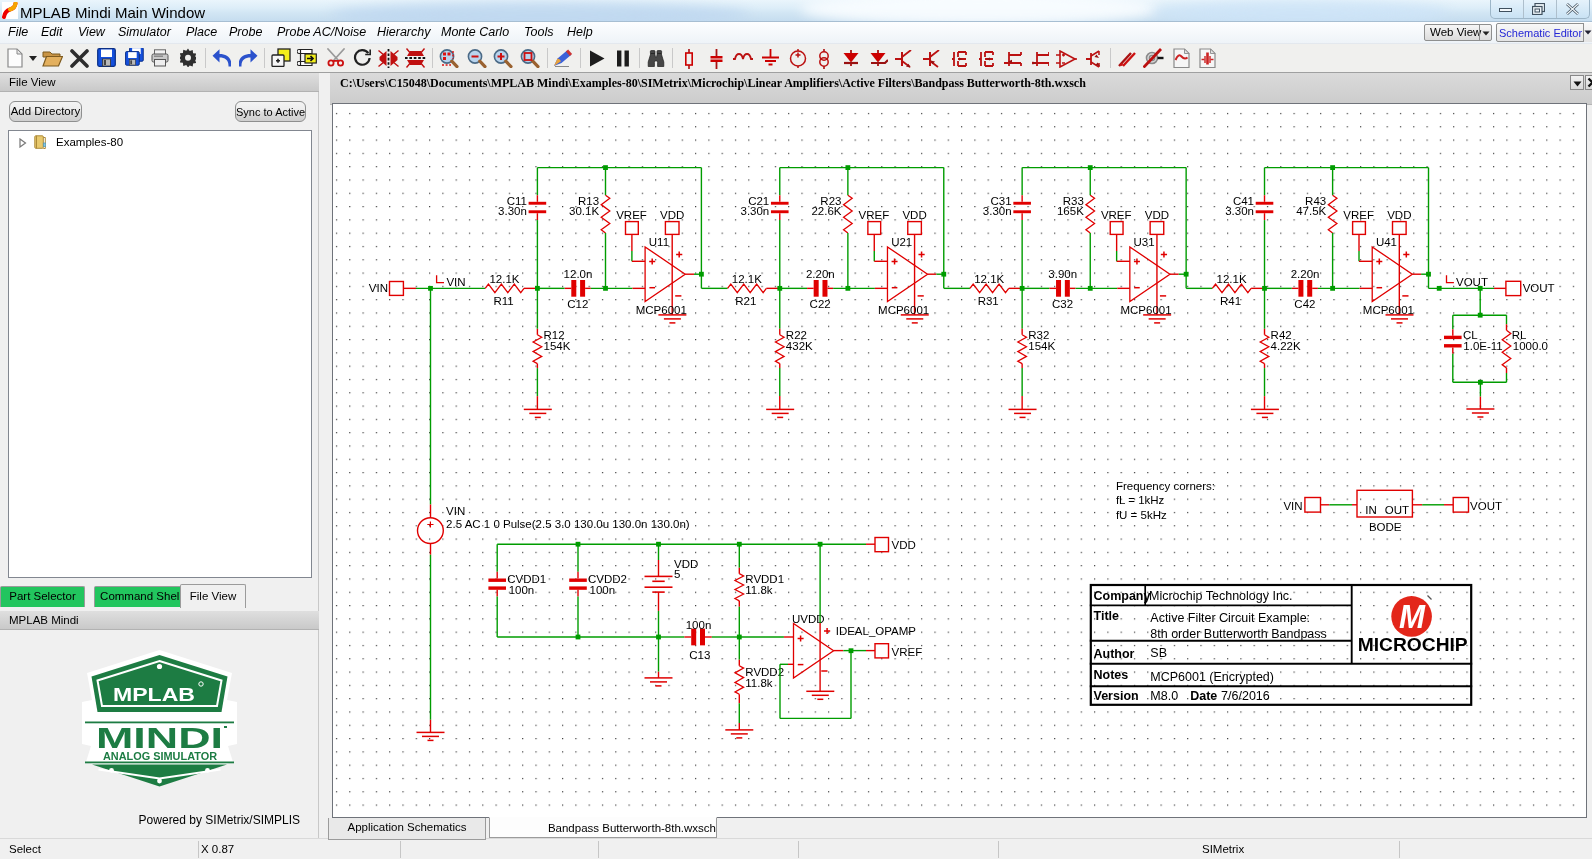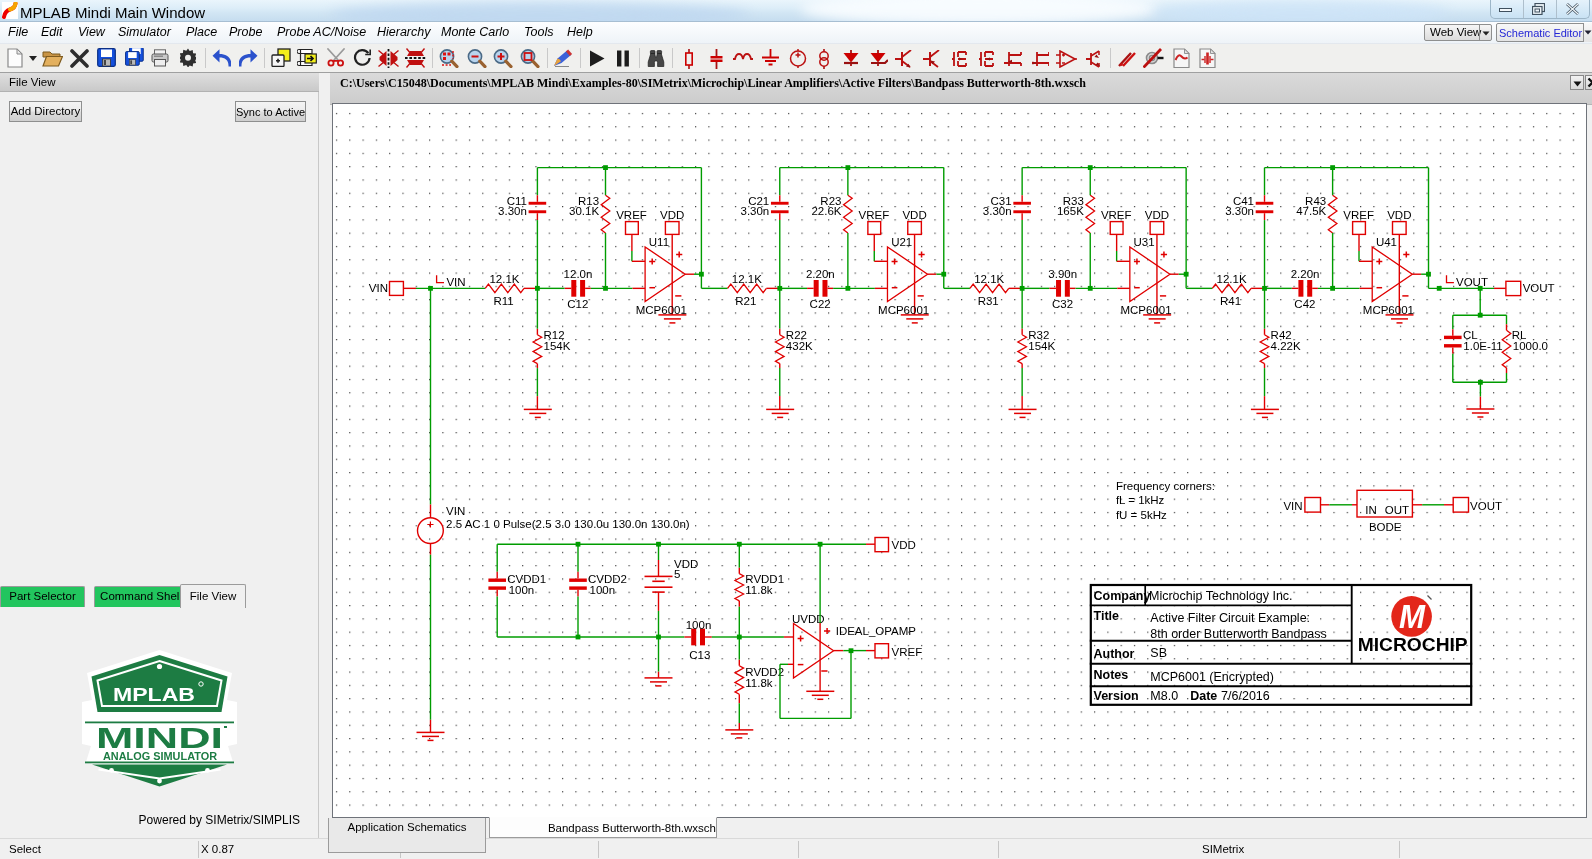--- a/index.html
+++ b/index.html
@@ -10,35 +10,35 @@
 #winbtns{right:2px;top:0px;width:100px;height:19px;background:linear-gradient(180deg,#e5f2fb,#c9e2f4);border:1px solid #9db6c8;border-top:none;border-radius:0 0 5px 5px;display:flex;}
 #winbtns div{flex:1;border-right:1px solid #aebfcc;position:relative;}
 #winbtns div:last-child{border-right:none;}
 #menubar{left:0;top:22px;width:1592px;height:22px;background:linear-gradient(180deg,#fdfeff,#eef3f8);border-bottom:1px solid #e3e8ee;}
 .menuitem{position:absolute;top:3px;font-size:12.5px;color:#000;font-style:italic;}
 #toolbar{left:0;top:44px;width:1592px;height:29px;background:#f0f0ee;border-bottom:1px solid #9fa0a0;}
 .tsep{position:absolute;top:4px;width:1px;height:20px;background:#c9c9c9;}
 .ticon{position:absolute;}
 #leftpanel{left:0;top:73px;width:319px;height:765px;background:#f0f0f0;border-right:1px solid #c8c8c8;}
 .panelhdr{position:absolute;left:0;width:319px;height:19px;background:linear-gradient(180deg,#dfdfdf,#c9c9c9);border-bottom:1px solid #b2b2b2;font-size:11.5px;color:#000;padding:3px 0 0 9px;}
-.btn7{position:absolute;background:linear-gradient(180deg,#f4f4f4 0%,#ececec 45%,#dcdcdc 55%,#cfcfcf 100%);border:1px solid #8e8f8f;border-radius:0;font-size:11.5px;text-align:center;color:#000;}
+.btn7{position:absolute;background:linear-gradient(180deg,#f4f4f4 0%,#ececec 45%,#dcdcdc 55%,#cfcfcf 100%);border:1px solid #8e8f8f;border-radius:6px;font-size:11.5px;text-align:center;color:#000;}
 #treebox{left:8px;top:57px;width:304px;height:448px;background:#fff;border:1px solid #828790;}
 #tabrow{left:0px;top:510px;width:319px;height:24px;}
 .ltab{position:absolute;top:3px;height:21px;background:#22c55e;border:1px solid #9b9b9b;border-bottom:none;font-size:11.5px;text-align:center;padding-top:3px;border-radius:2px 2px 0 0;}
 .ltab.active{background:#f0f0f0;top:1px;height:24px;padding-top:5px;}
 #mindihdr{top:538px;}
 #poweredby{left:0;top:740px;width:300px;text-align:right;font-size:12px;color:#000;}
 #statusbar{left:0;top:838px;width:1592px;height:21px;background:#f0f0f0;border-top:1px solid #d9d9d9;font-size:11.5px;padding-left:26px;}
 .ssep{position:absolute;top:2px;width:1px;height:17px;background:#c6c6c6;}
 .sitem{position:absolute;top:4px;color:#000;}
 #pathbar{left:330px;top:73px;width:1270px;height:32px;background:linear-gradient(180deg,#dadada,#cccccc);border-bottom:1px solid #b5b5b5;font-family:Liberation Serif, serif;}
 #pathtext{position:absolute;left:10px;top:3px;font-size:12px;font-weight:bold;color:#000;white-space:nowrap;}
 #canvasborder{left:332px;top:103px;width:1255px;height:715px;border:1px solid #6f737a;background:#fff;}
 #bottabs{left:322px;top:818px;width:1270px;height:20px;background:#f0f0f0;}
-.btab{position:absolute;top:0px;height:35px;font-size:11.5px;text-align:center;border:1px solid #9b9b9b;border-top:none;background:#e9e9e9;padding-top:3px;}
+.btab{position:absolute;top:0px;height:22px;font-size:11.5px;text-align:center;border:1px solid #9b9b9b;border-top:none;background:#e9e9e9;padding-top:3px;}
 .btab.active{background:#fdfdfd;border-top:1px solid #fdfdfd;margin-top:-1px;height:21px;padding-top:4px;text-align:right;}
 </style></head><body>
 <div id="titlebar" class="abs">
 <div class="glow" style="left:330px;top:2px;width:420px;height:26px;background:rgba(190,215,240,0.85);"></div>
 <div class="glow" style="left:800px;top:-8px;width:360px;height:34px;background:rgba(250,253,255,0.9);"></div>
 <div class="glow" style="left:1150px;top:0px;width:300px;height:26px;background:rgba(205,228,248,0.8);"></div>
 <svg class="abs ticon" style="left:2px;top:2px" width="16" height="17" viewBox="0 0 16 17">
       <rect width="16" height="17" fill="#fff"></rect>
       <path d="M2 15 q1-6 6-7.5 q5-1.5 5.5-6" fill="none" stroke="#ee0000" stroke-width="4" stroke-linecap="round"></path>
       <path d="M8 7.5 q5-1.5 5.5-6" fill="none" stroke="#f5a500" stroke-width="4" stroke-linecap="round"></path>
@@ -325,25 +325,37 @@
       <path d="M11.5 1 l4.5 4.5 h-4.5z" fill="#e2e2e2" stroke="#8a8a8a" stroke-width="0.9"></path>
       <path d="M2.5 11.5 h3 M11.5 11.5 h3" stroke="#cc2222" stroke-width="1.6"></path>
       <path d="M8.5 4.5 v12" stroke="#cc2222" stroke-width="2.6"></path>
       <path d="M6 8 v7 M11 8 v7" stroke="#cc2222" stroke-width="1.4"></path>
     </svg>
 </div>
 <div id="leftpanel" class="abs">
 <div class="panelhdr" style="top:0px">File View</div>
 <div class="btn7" style="left:9px;top:28px;width:73px;height:21px;padding-top:3px;">Add Directory</div>
 <div class="btn7" style="left:235px;top:28px;width:71px;height:21px;padding-top:4px;font-size:11px;white-space:nowrap;">Sync to Active</div>
+<div id="treebox" class="abs">
+<svg class="abs ticon" style="left:10px;top:7px" width="8" height="10" viewBox="0 0 8 10">
+        <path d="M1 1 L6.5 5 L1 9 z" fill="none" stroke="#777" stroke-width="1.2"></path>
+      </svg>
+<svg class="abs ticon" style="left:25px;top:4px" width="12" height="14" viewBox="0 0 12 14">
+        <rect x="0.8" y="0.8" width="8.5" height="12.5" rx="1" fill="#e8c96d" stroke="#ad8b3a"></rect>
+        <path d="M2.5 0.8 v12.5 M9.3 2.5 h2 v11 h-2" fill="none" stroke="#ad8b3a"></path>
+        <rect x="9.3" y="8" width="2.5" height="3.5" fill="#7ec8e8" stroke="#5592ad" stroke-width="0.7"></rect>
+      </svg>
+<span class="abs" style="left:47px;top:5px;font-size:11.5px;">Examples-80</span>
+</div>
 <div id="tabrow" class="abs">
 <div class="ltab" style="left:0px;width:85px;">Part Selector</div>
 <div class="ltab" style="left:86px;width:94px;margin-left:8px;">Command Shell</div>
 <div class="ltab active" style="left:180px;width:66px;">File View</div>
 </div>
+<div class="panelhdr" id="mindihdr">MPLAB Mindi</div>
 <div id="poweredby" class="abs">Powered by SIMetrix/SIMPLIS</div>
 </div>
 <svg class="abs" style="left:0;top:0" width="319" height="859" viewBox="0 0 319 859">
     <path d="M159.5 650 L232 673 L227 700 L237 702 L237 744 L228 746 L233 762 L159.5 786 L86 762 L91 746 L82 744 L82 702 L92 700 L87 673 Z" fill="#fff"></path>
     <path d="M159.5 655 L227.5 676.5 L221.5 712 L97.5 712 L91.5 676.5 Z" fill="#1d7c43"></path>
     <path d="M159.5 661 L221.5 680.5 L217 706 L102 706 L97.5 680.5 Z" fill="none" stroke="#fff" stroke-width="2"></path>
     <text x="113" y="701" font-family="Liberation Sans,sans-serif" font-weight="bold" font-size="18" fill="#fff" textLength="82" lengthAdjust="spacingAndGlyphs">MPLAB</text>
     <circle cx="201" cy="684" r="2.2" fill="none" stroke="#fff" stroke-width="1" transform="translate(0,0)"></circle>
     <circle cx="159.5" cy="666.5" r="2.6" fill="#fff"></circle>
     <rect x="85" y="721.5" width="149" height="1.8" fill="#1d7c43"></rect>

